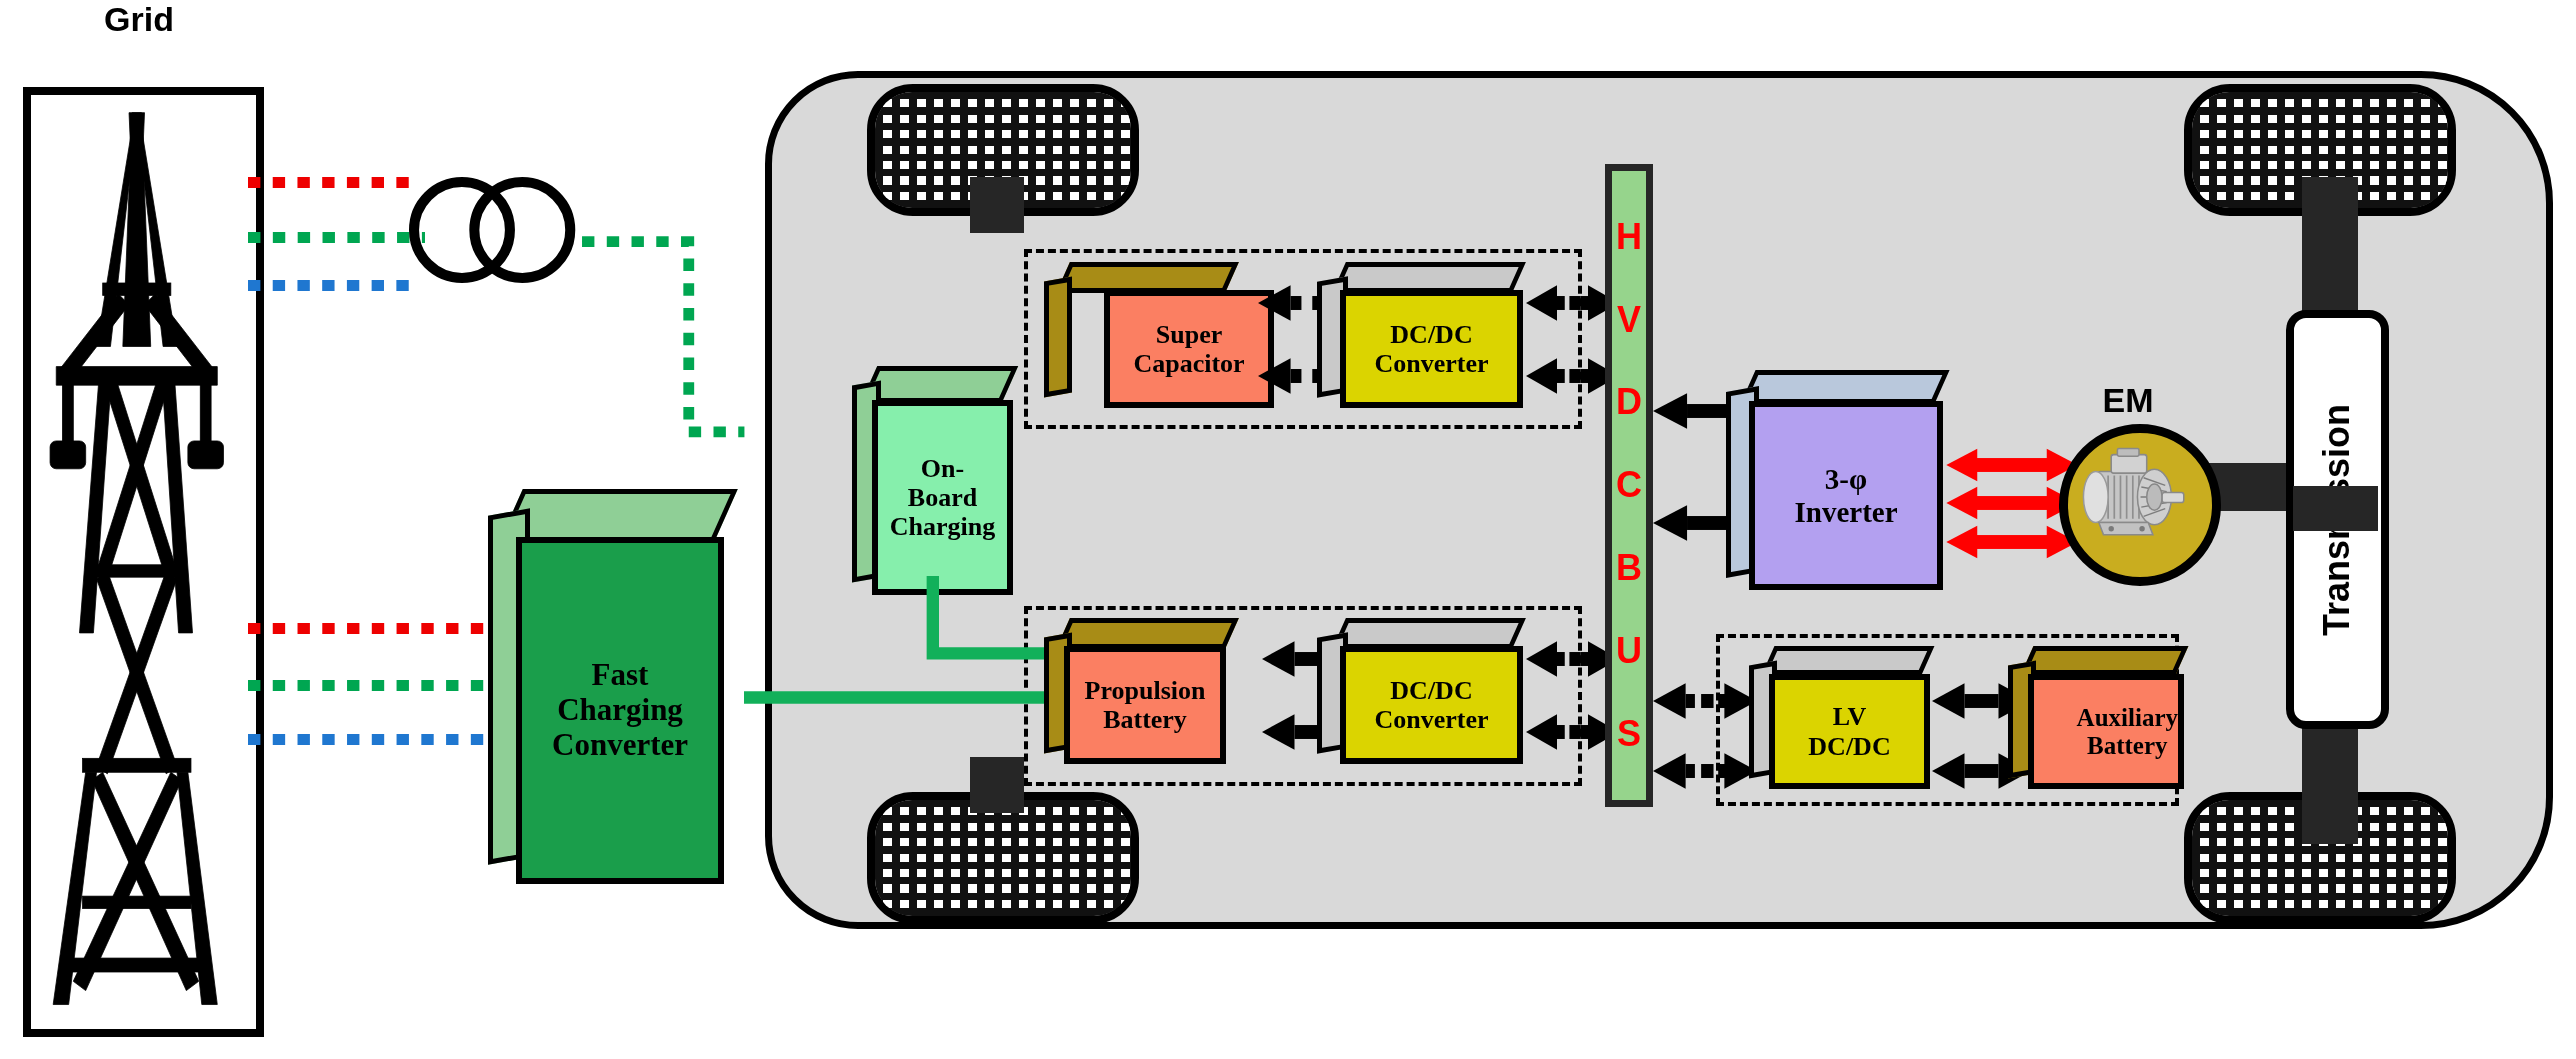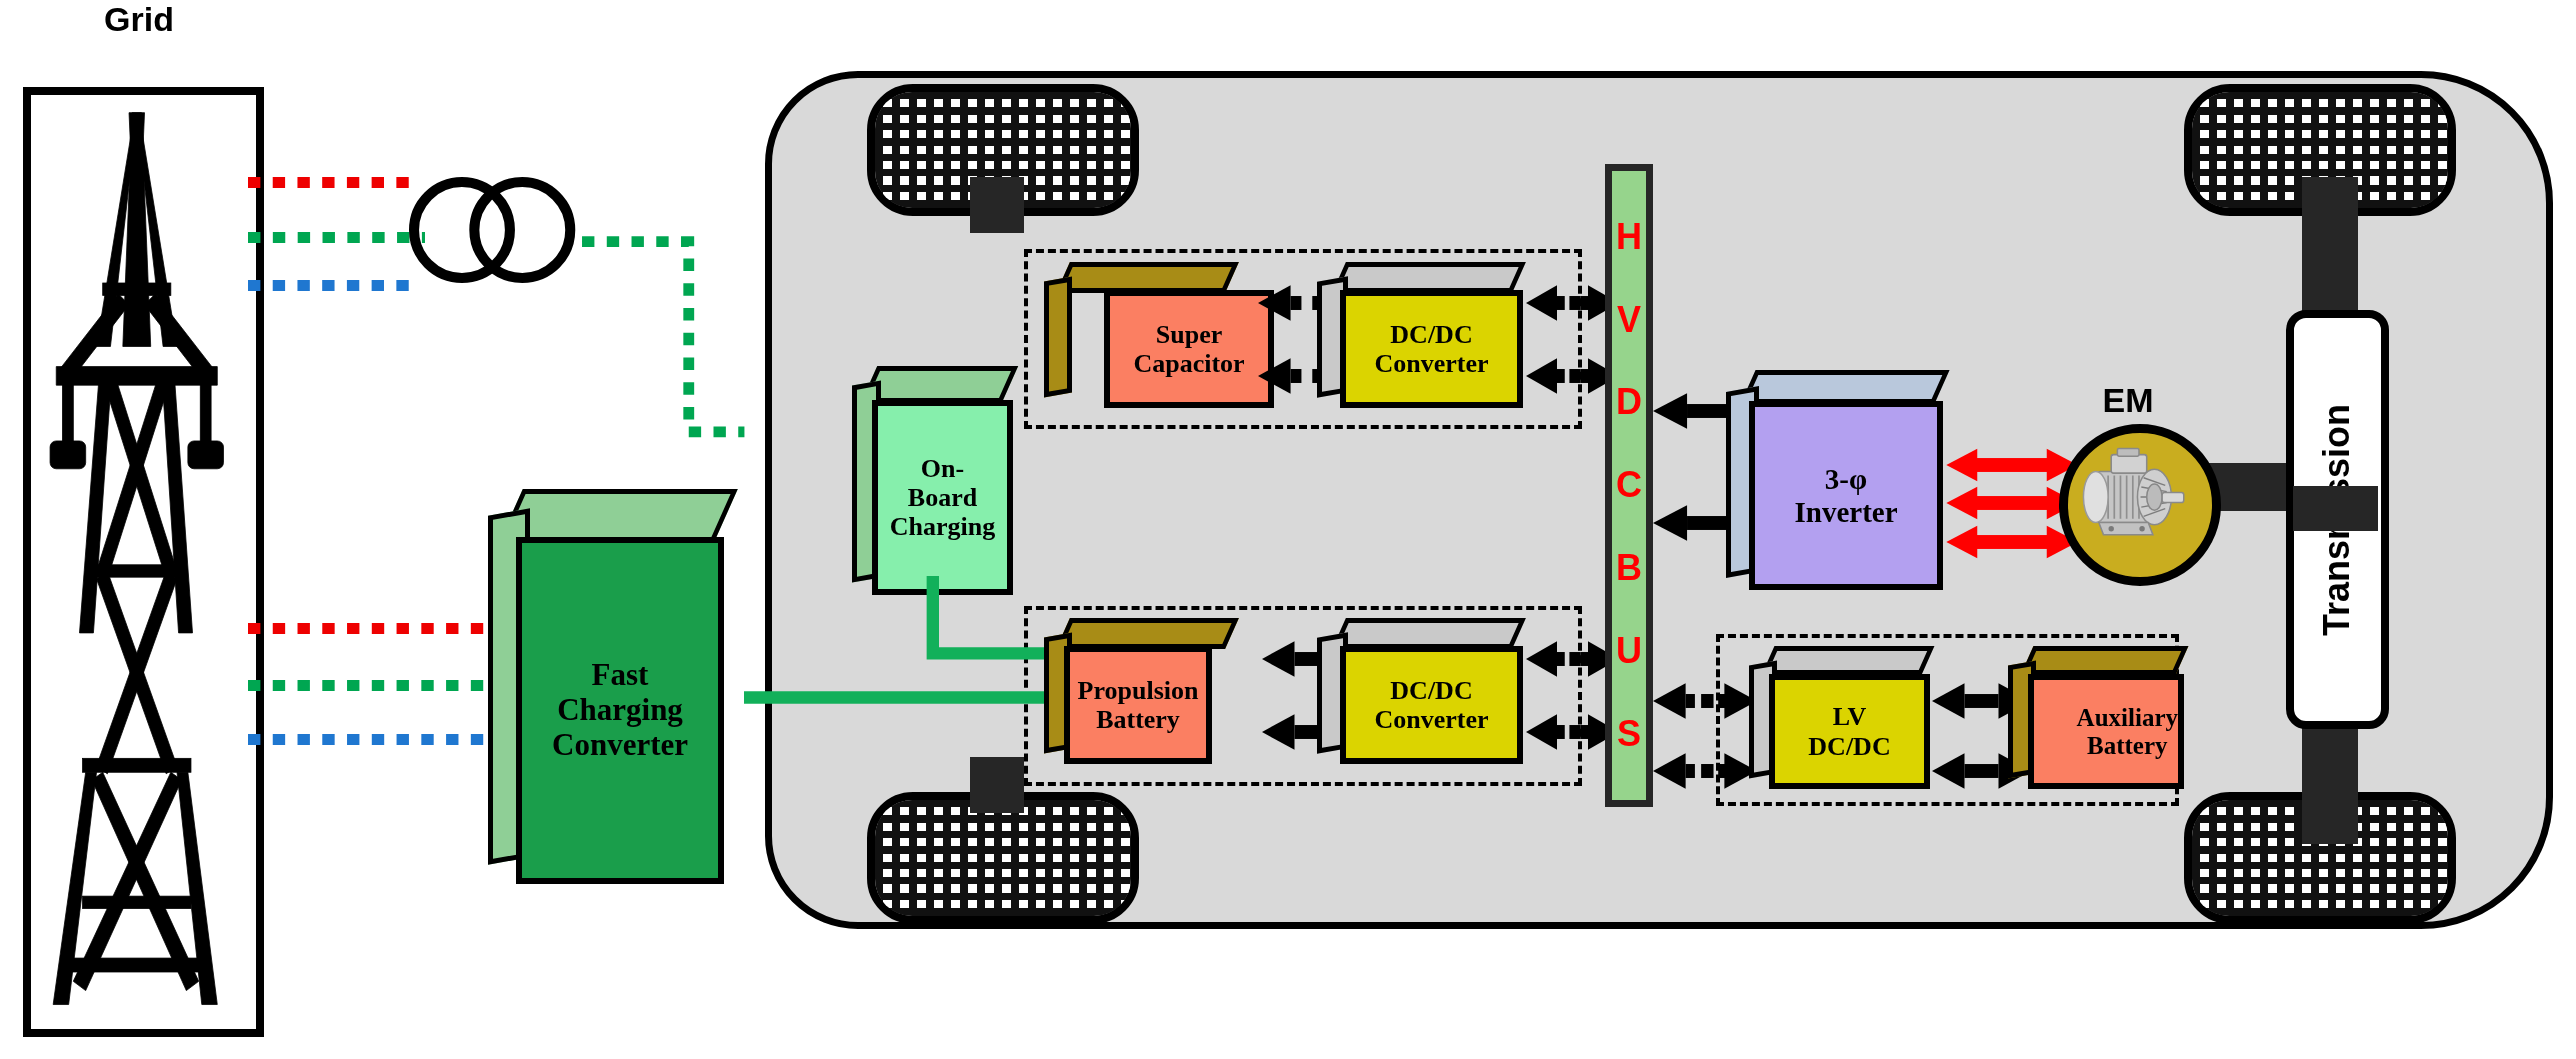--- a/index.html
+++ b/index.html
@@ -277,21 +277,21 @@
       <rect x="40" y="14" width="10" height="18" fill="#000"></rect>
     <rect x="56" y="14" width="14" height="18" fill="#000"></rect>
     <polygon points="120,23 80,0 80,46" fill="#000"></polygon>
       <rect x="70" y="14" width="12" height="18" fill="#000"></rect>
   </svg>
 </div>
 
 <div class="box3d" style="left:1044px;top:618px;width:215px;height:155px;">
   <div class="top" style="left:18.6px;top:0px;width:169px;height:31px;background:#a88c16;transform:skewX(-24deg);"></div>
   <div class="side" style="left:0px;top:17px;width:28px;height:116px;background:#a88c16;transform:skewY(-10deg);"></div>
-  <div class="front" style="left:20px;top:28px;width:148px;height:118px;background:#fb7f62;font-size:26px;">
+  <div class="front" style="left:20px;top:28px;width:162px;height:118px;background:#fb7f62;font-size:26px;">
     <span>
       <span>Propulsion</span><br>
       <span>Battery</span>
     </span>
   </div>
 </div>
 
 <div class="abs" style="left:1262px;top:641px;width:113px;height:36px;">
   <svg width="113" height="36" viewBox="0 0 146 46">
     <polygon points="0,23 42,0 42,46" fill="#000"></polygon>

